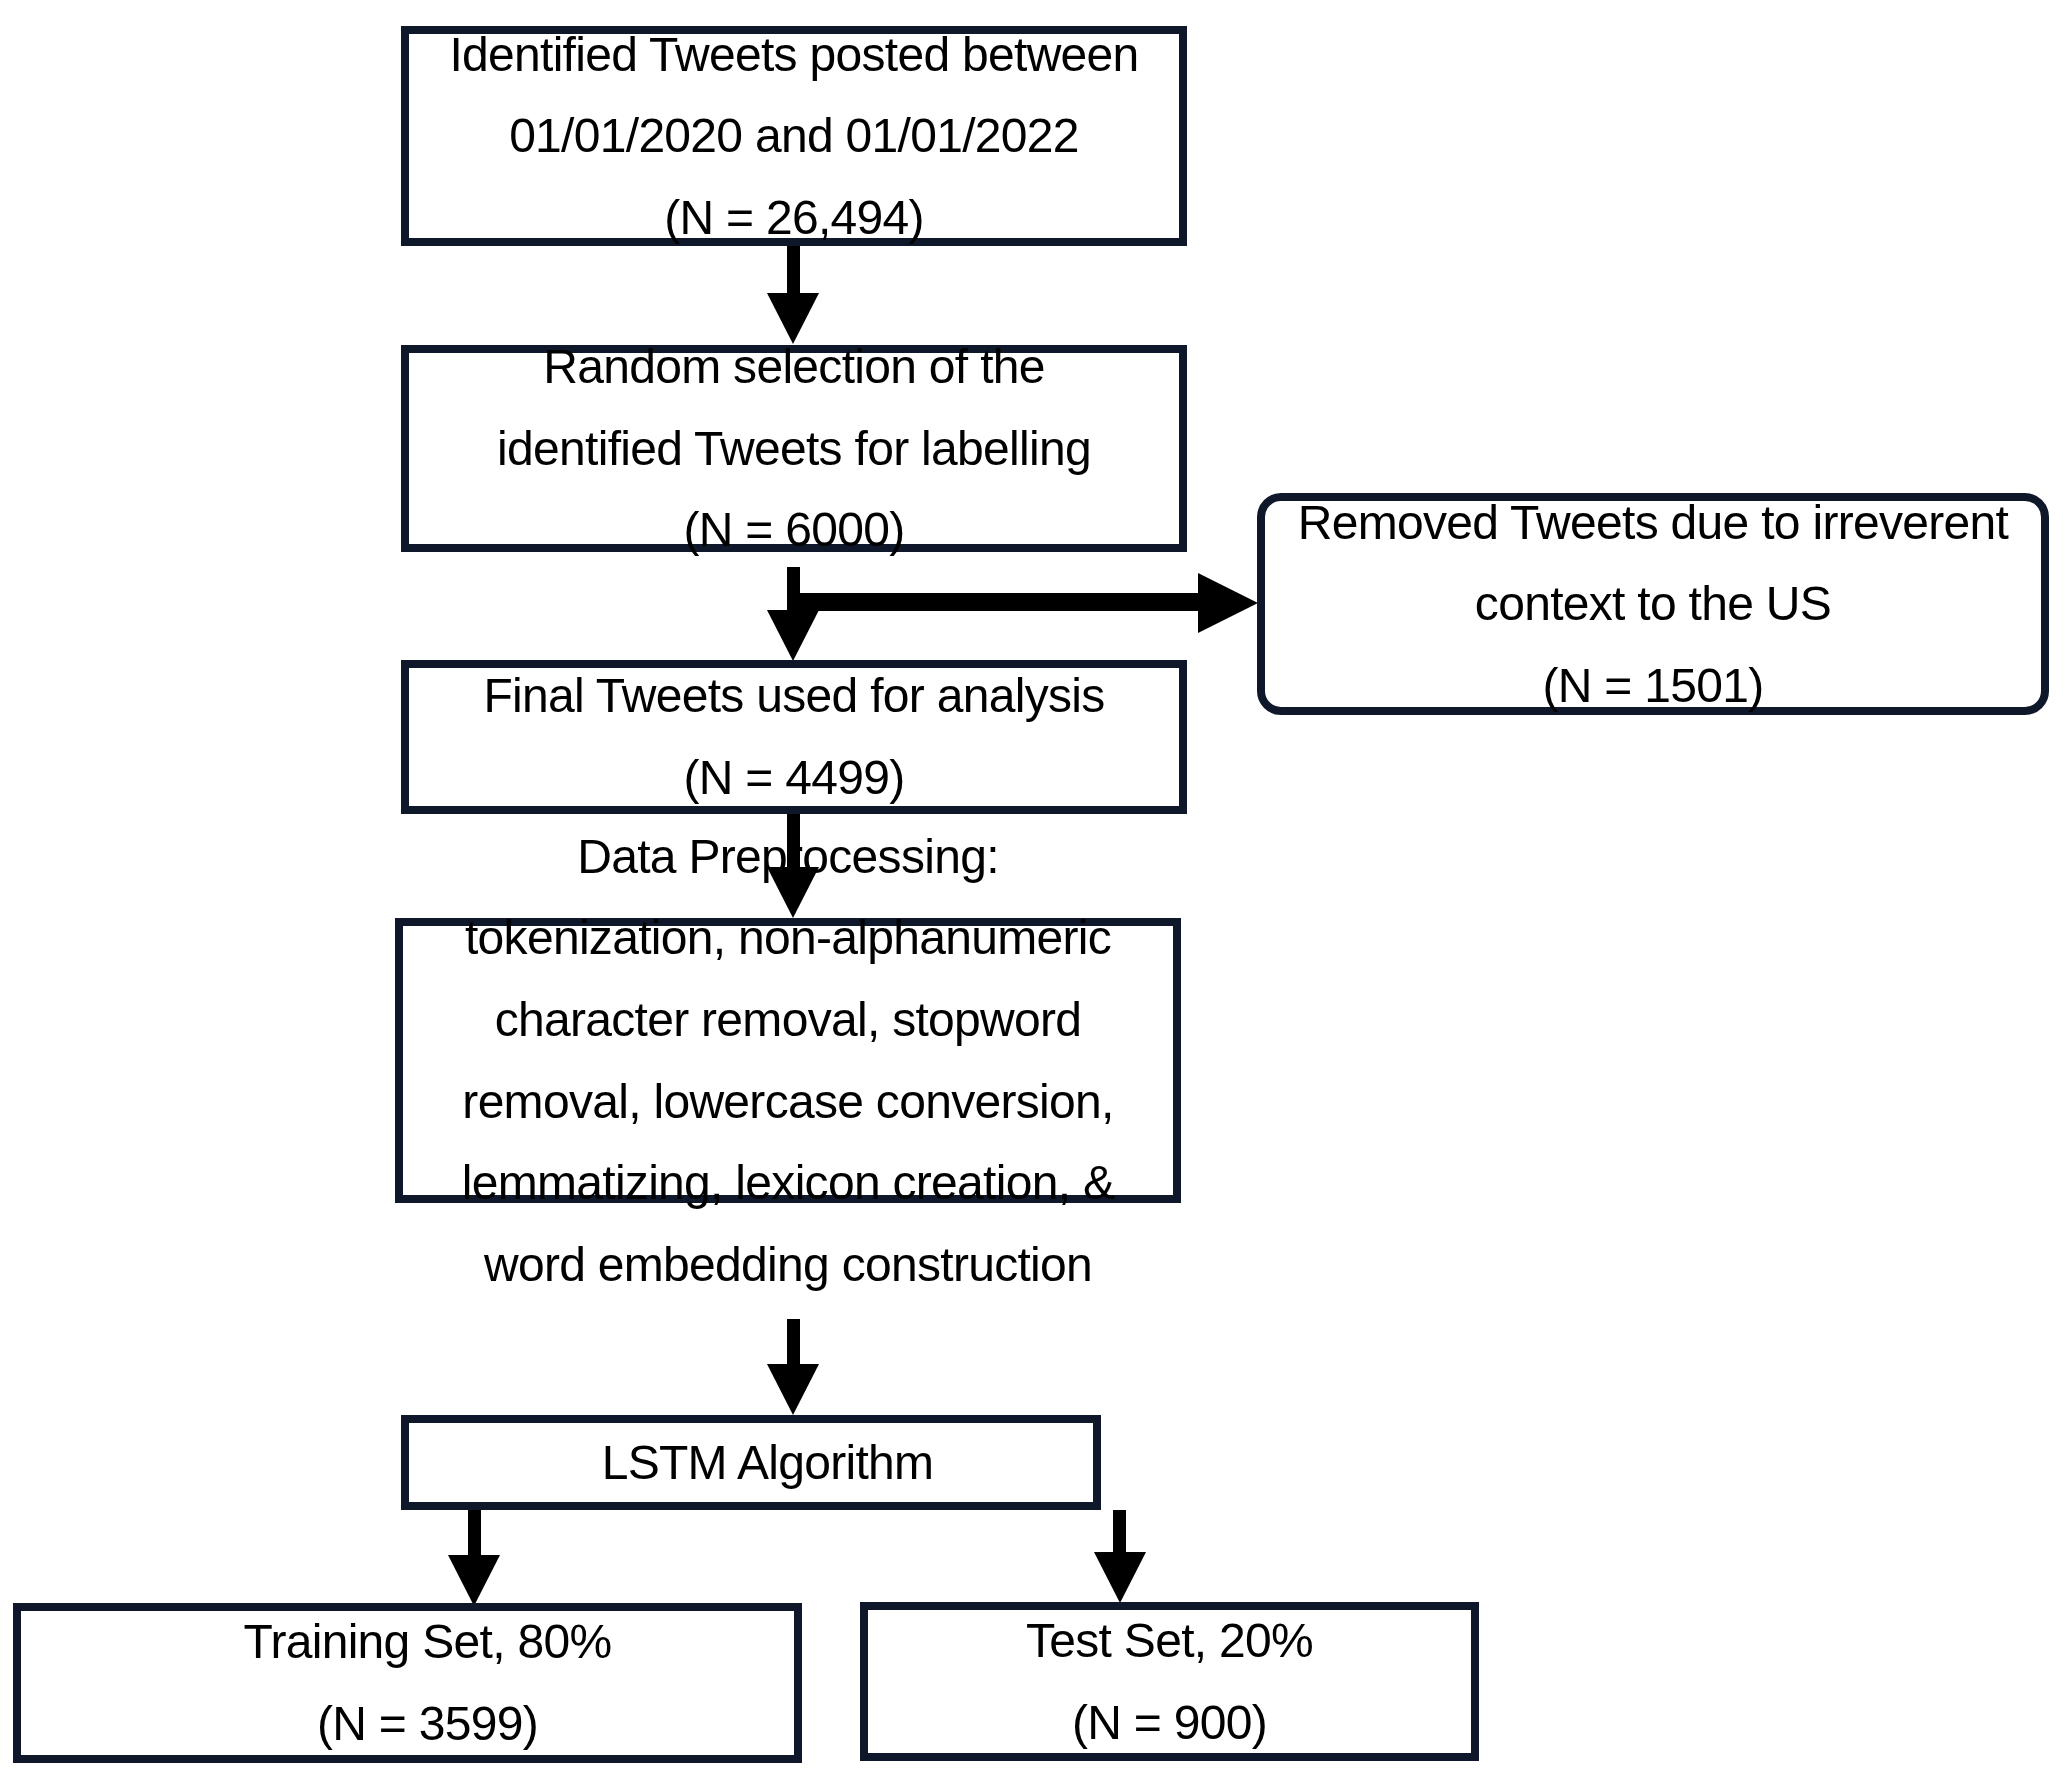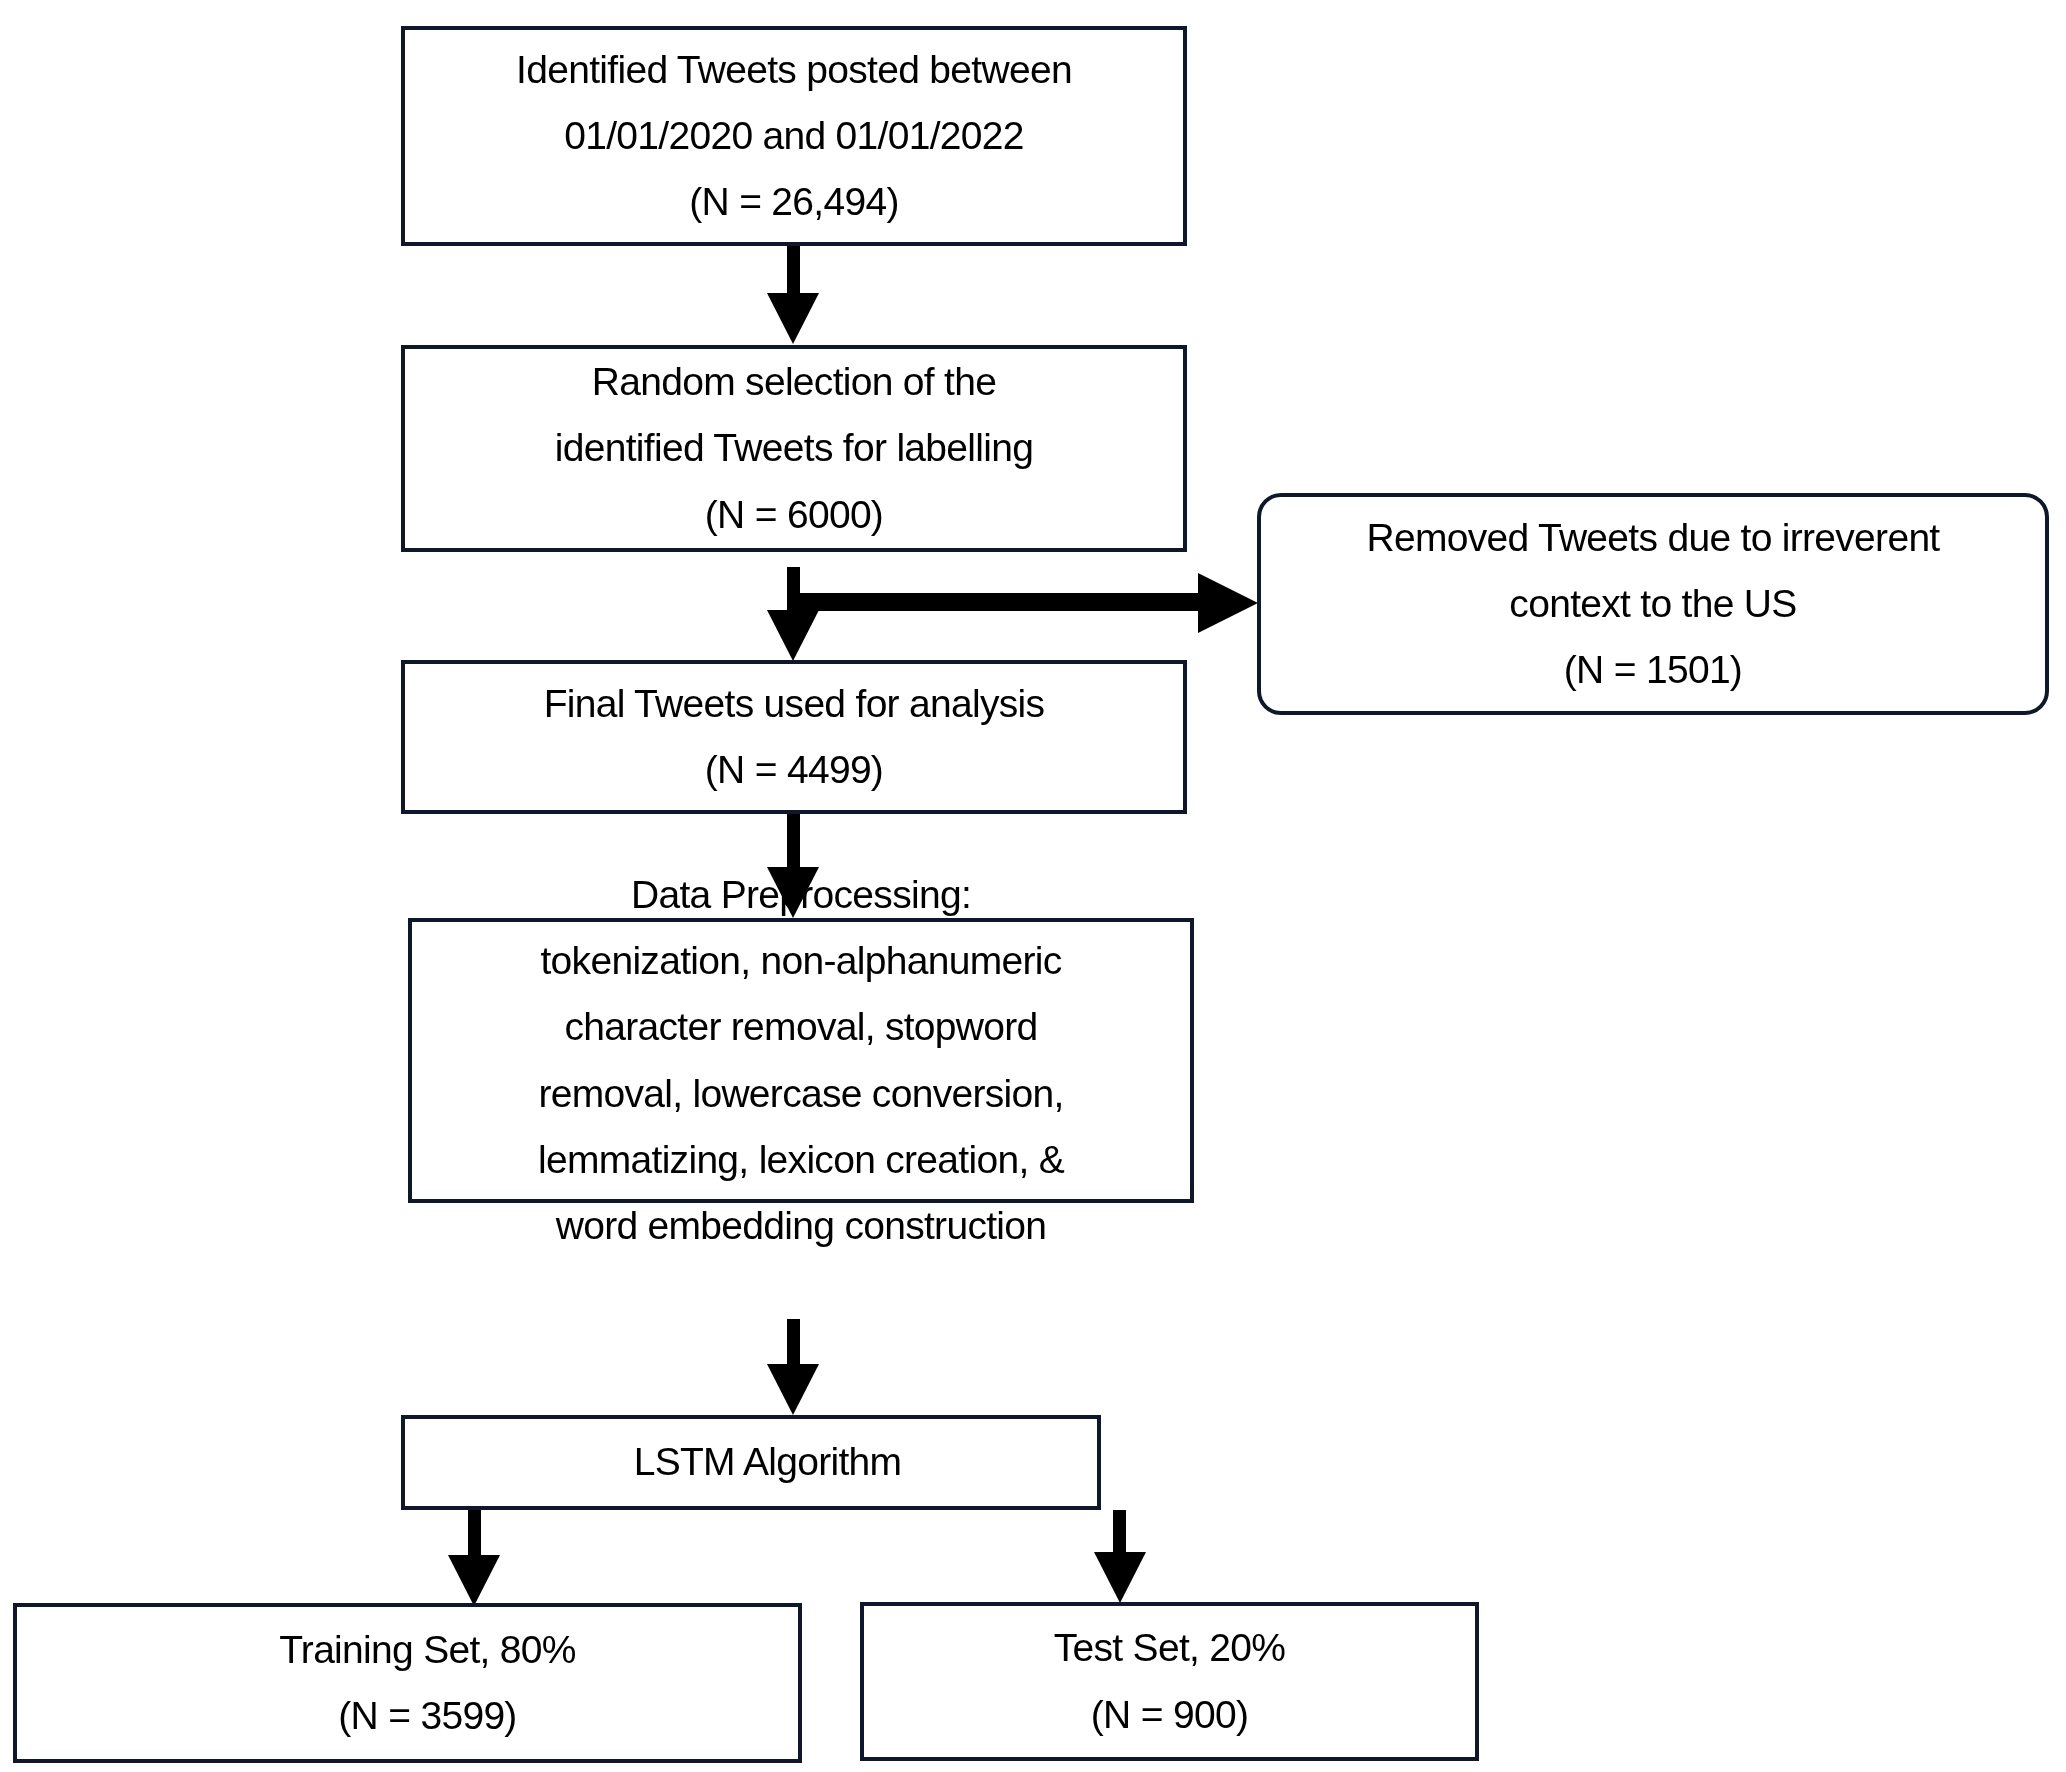--- a/index.html
+++ b/index.html
@@ -12,39 +12,39 @@
     width: 2066px;
     height: 1772px;
     background: #ffffff;
     font-family: "Liberation Sans", sans-serif;
     color: #000000;
   }
   .box {
     position: absolute;
     box-sizing: border-box;
     background: #ffffff;
-    border: 4px solid #0f172a;
+    border: 8px solid #0f172a;
     display: flex;
     flex-direction: column;
     justify-content: center;
     align-items: center;
     text-align: left;
-    font-size: 39px;
+    font-size: 48px;
     line-height: 1.7;
     letter-spacing: -0.7px;
     color: #000000;
   }
   .box .line { white-space: nowrap; }
 
   
   .box-identified    { left: 401px;  top: 26px;   width: 786px; height: 220px; }
   .box-random        { left: 401px;  top: 345px;  width: 786px; height: 207px; }
   .box-removed       { left: 1257px; top: 493px;  width: 792px; height: 222px; border-radius: 24px; }
   .box-final         { left: 401px;  top: 660px; width: 786px; height: 154px; }
-  .box-preprocessing { left: 408px;  top: 918px; width: 786px; height: 285px; }
+  .box-preprocessing { left: 395px;  top: 918px; width: 786px; height: 285px; }
   .box-lstm          { left: 401px;  top: 1415px; width: 700px; height: 95px; padding-left: 33px; }
   .box-training      { left: 13px;   top: 1603px; width: 789px; height: 160px; padding-left: 40px; }
   .box-test          { left: 860px; top: 1602px; width: 619px; height: 159px; }
 
   
   .shaft-v {
     position: absolute;
     width: 13px;
     background: #000000;
   }

